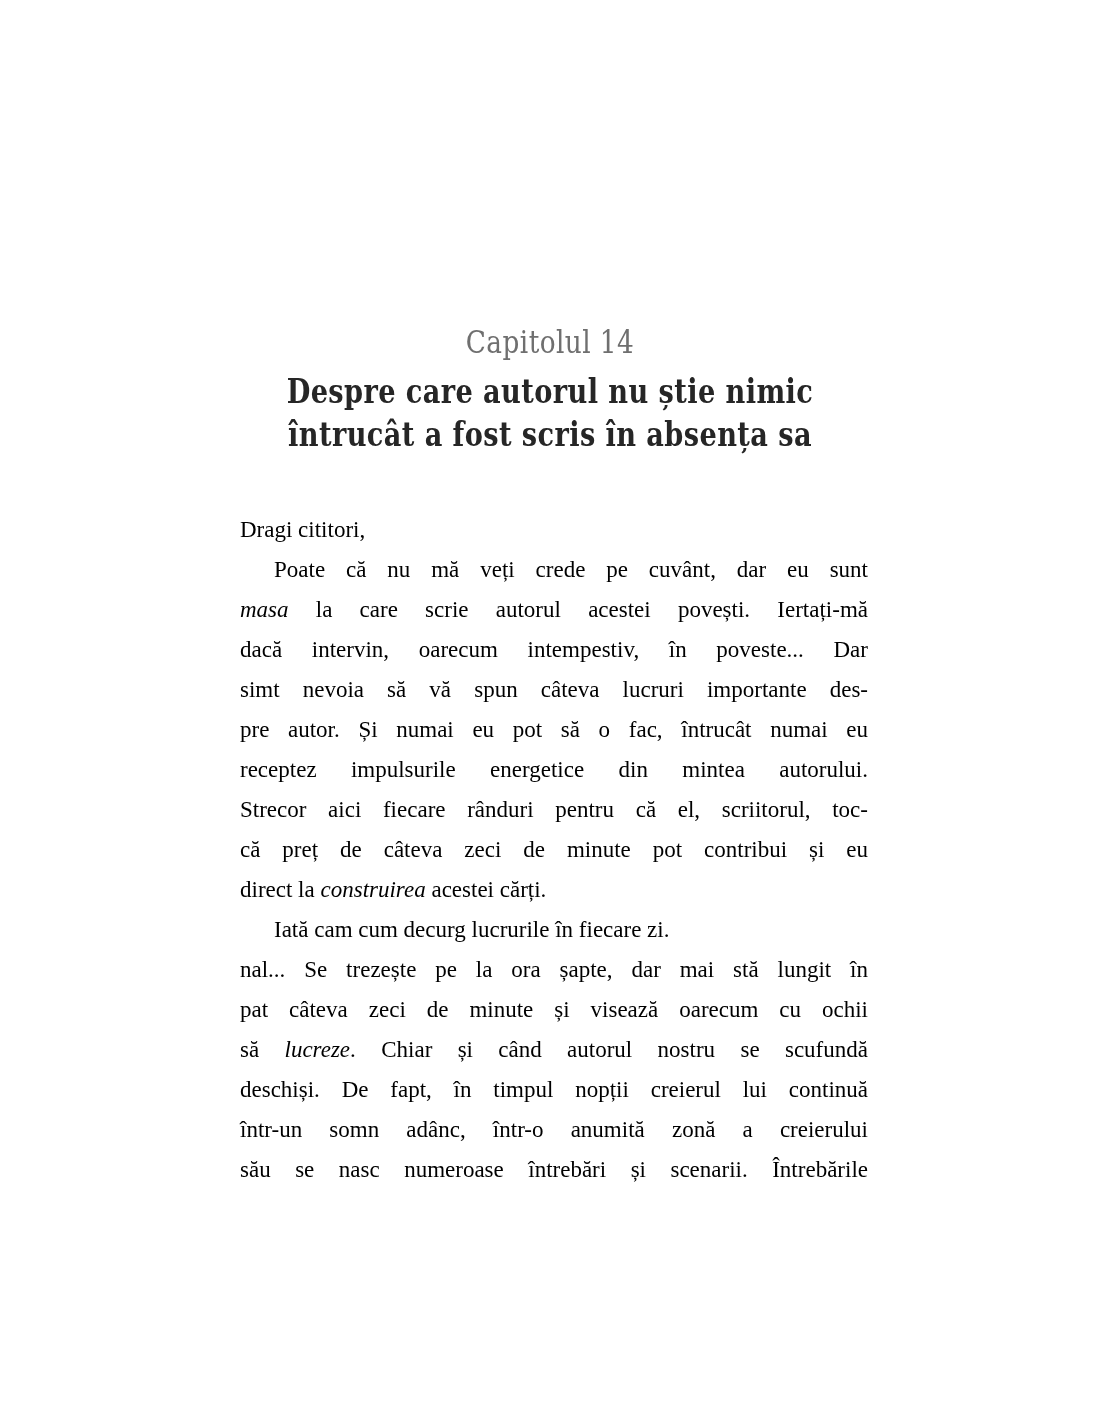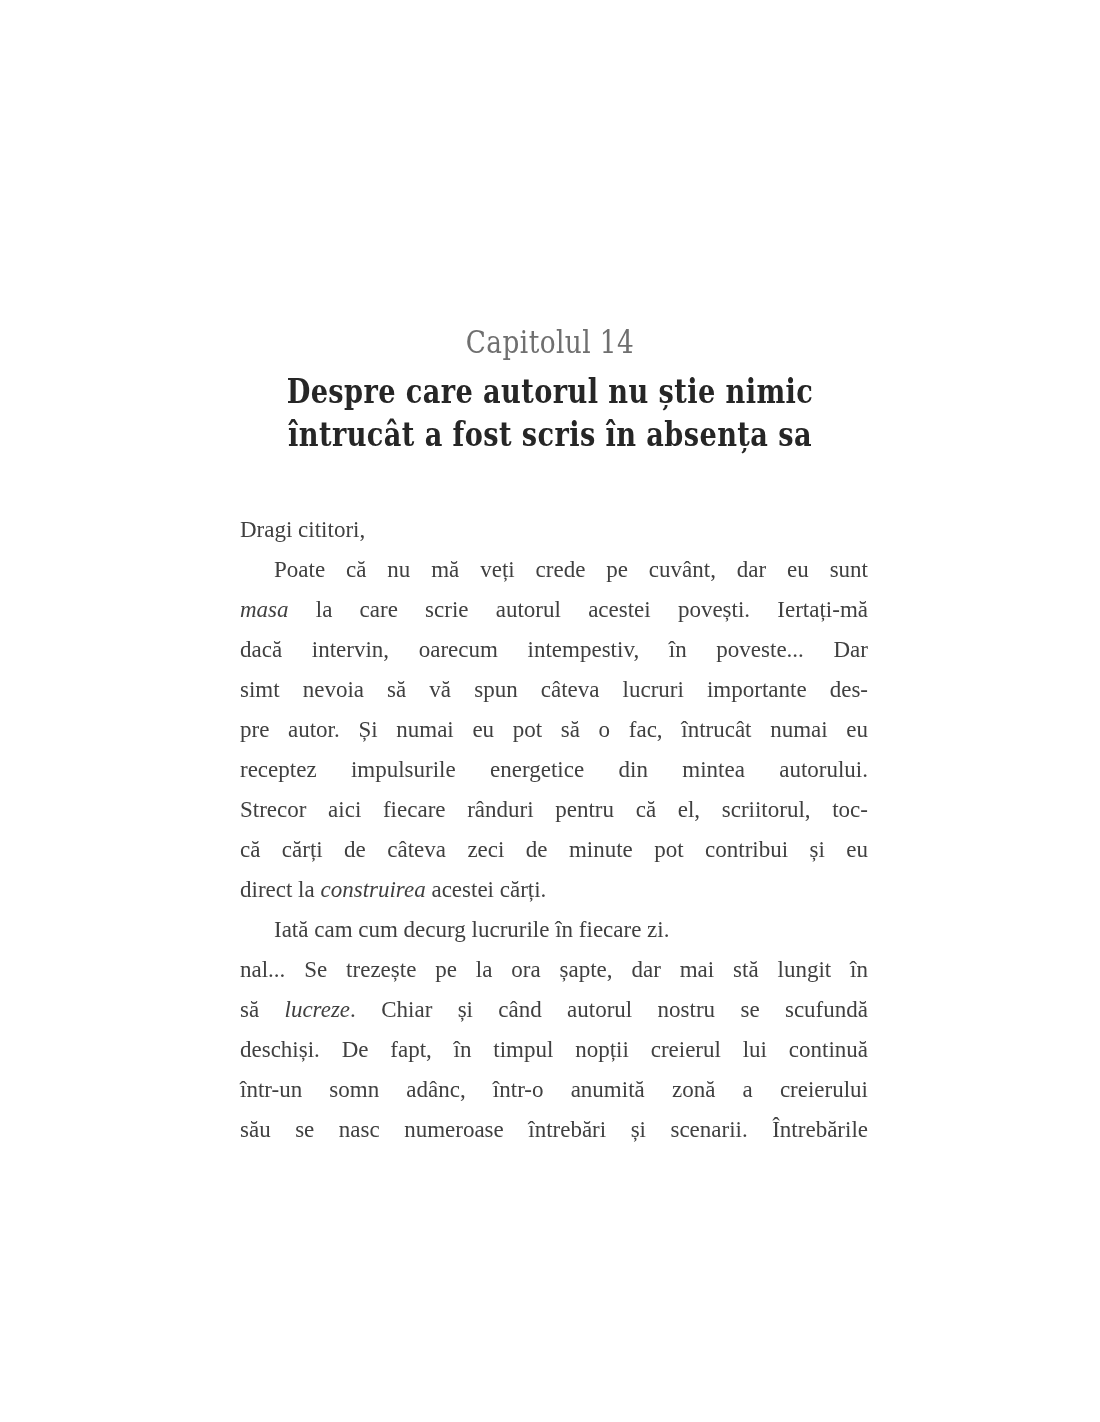--- a/index.html
+++ b/index.html
@@ -82,33 +82,34 @@
 
 <div class="page">
 
   <div class="chapter-label" style="color: rgb(111, 111, 111);">Capitolul 14</div>
 
   <div class="chapter-title" style="color: rgb(38, 38, 38);">
     <div>Despre care autorul nu știe nimic</div>
     <div>întrucât a fost scris în absența sa</div>
   </div>
 
-  <div class="body-text" style="color: #404040;">
+  <div class="body-text" style="color: #000000;">
       <div class="body-line nojust">Dragi cititori,</div>
       <div class="body-line indent">Poate că nu mă veți crede pe cuvânt, dar eu sunt</div>
       <div class="body-line"><em>masa</em> la care scrie autorul acestei povești. Iertați-mă</div>
       <div class="body-line">dacă intervin, oarecum intempestiv, în poveste... Dar</div>
       <div class="body-line">simt nevoia să vă spun câteva lucruri importante des-</div>
       <div class="body-line">pre autor. Și numai eu pot să o fac, întrucât numai eu</div>
       <div class="body-line">receptez impulsurile energetice din mintea autorului.</div>
       <div class="body-line">Strecor aici fiecare rânduri pentru că el, scriitorul, toc-</div>
-      <div class="body-line">că cărți de câteva zeci de minute pot contribui și eu</div>
+      <div class="body-line">că preț de câteva zeci de minute pot contribui și eu</div>
       <div class="body-line nojust">direct la <em>construirea</em> acestei cărți.</div>
       <div class="body-line indent nojust">Iată cam cum decurg lucrurile în fiecare zi.</div>
       <div class="body-line">nal... Se trezește pe la ora șapte, dar mai stă lungit în</div>
+      <div class="body-line">pat câteva zeci de minute și visează oarecum cu ochii</div>
       <div class="body-line">să <em>lucreze</em>. Chiar și când autorul nostru se scufundă</div>
       <div class="body-line">deschiși. De fapt, în timpul nopții creierul lui continuă</div>
       <div class="body-line">într-un somn adânc, într-o anumită zonă a creierului</div>
       <div class="body-line">său se nasc numeroase întrebări și scenarii. Întrebările</div>
     </div>
 
   <div class="page-number">67</div>
 
 </div>
 

